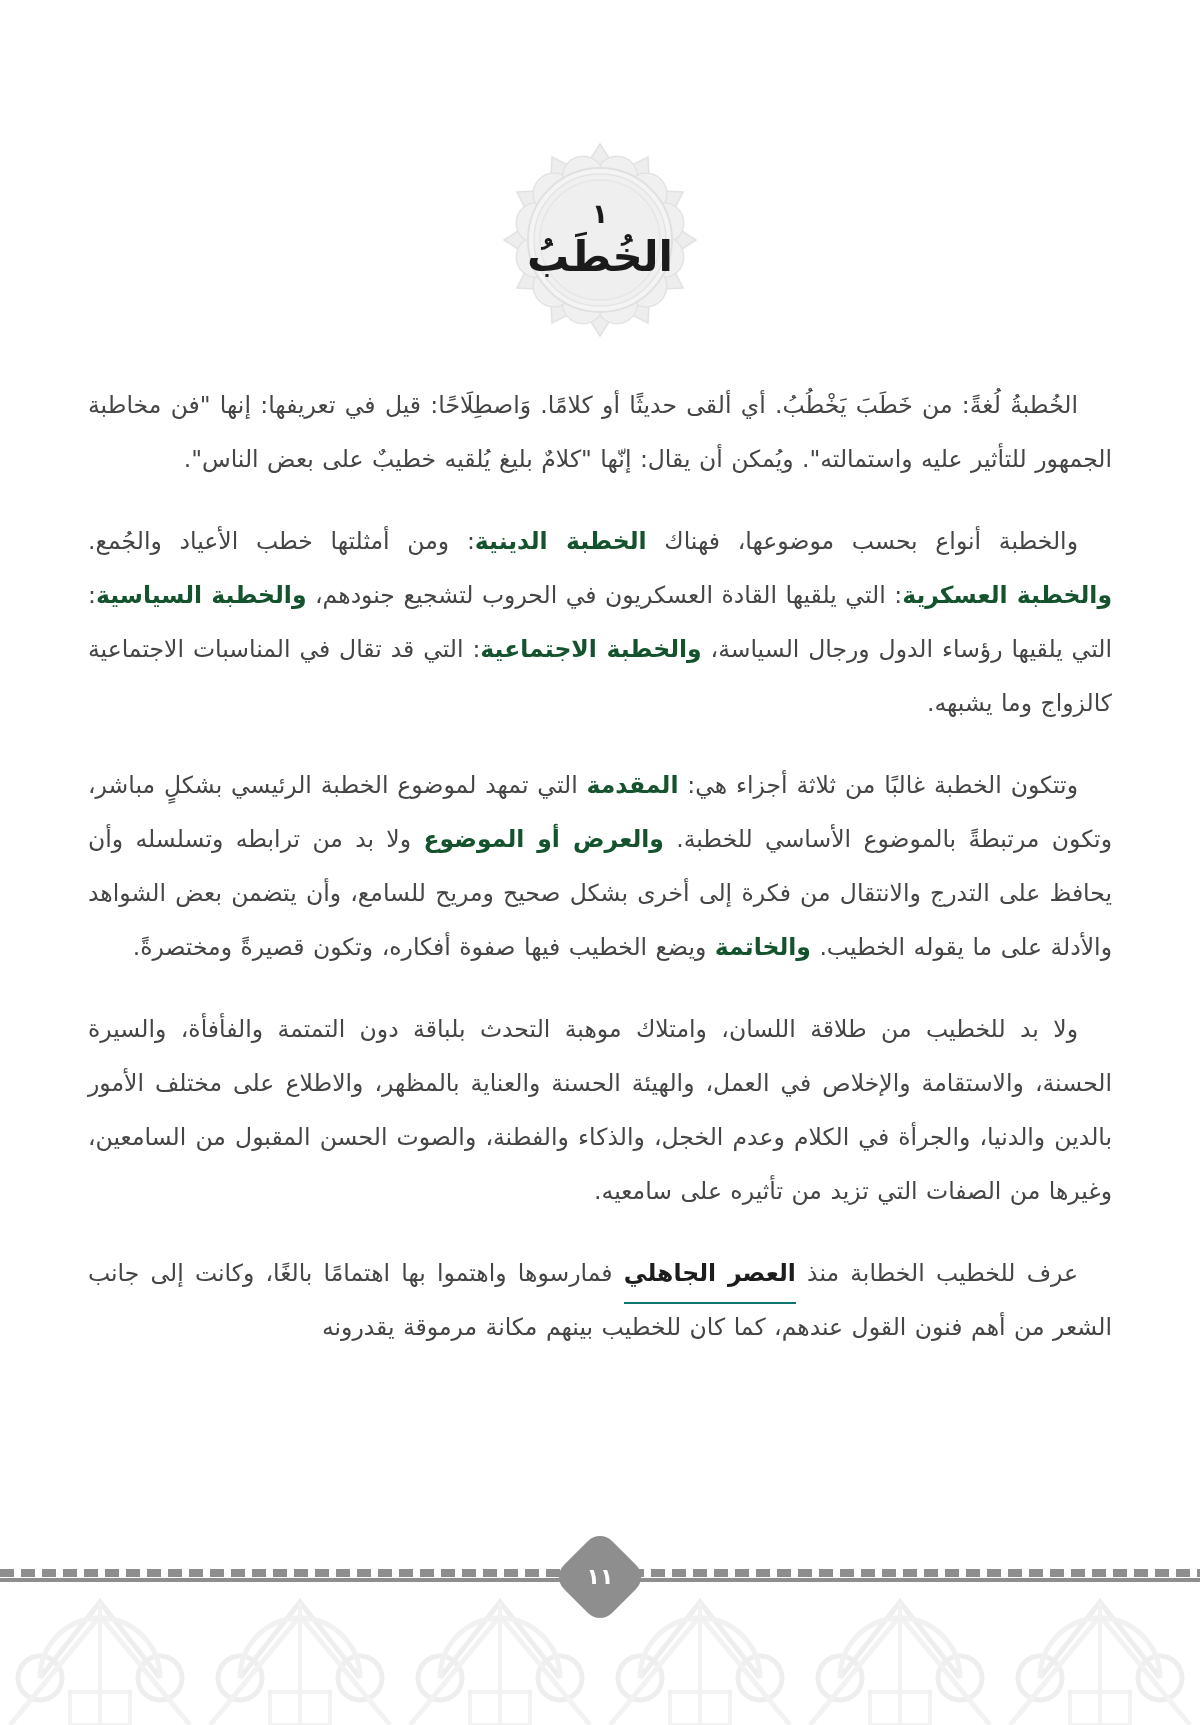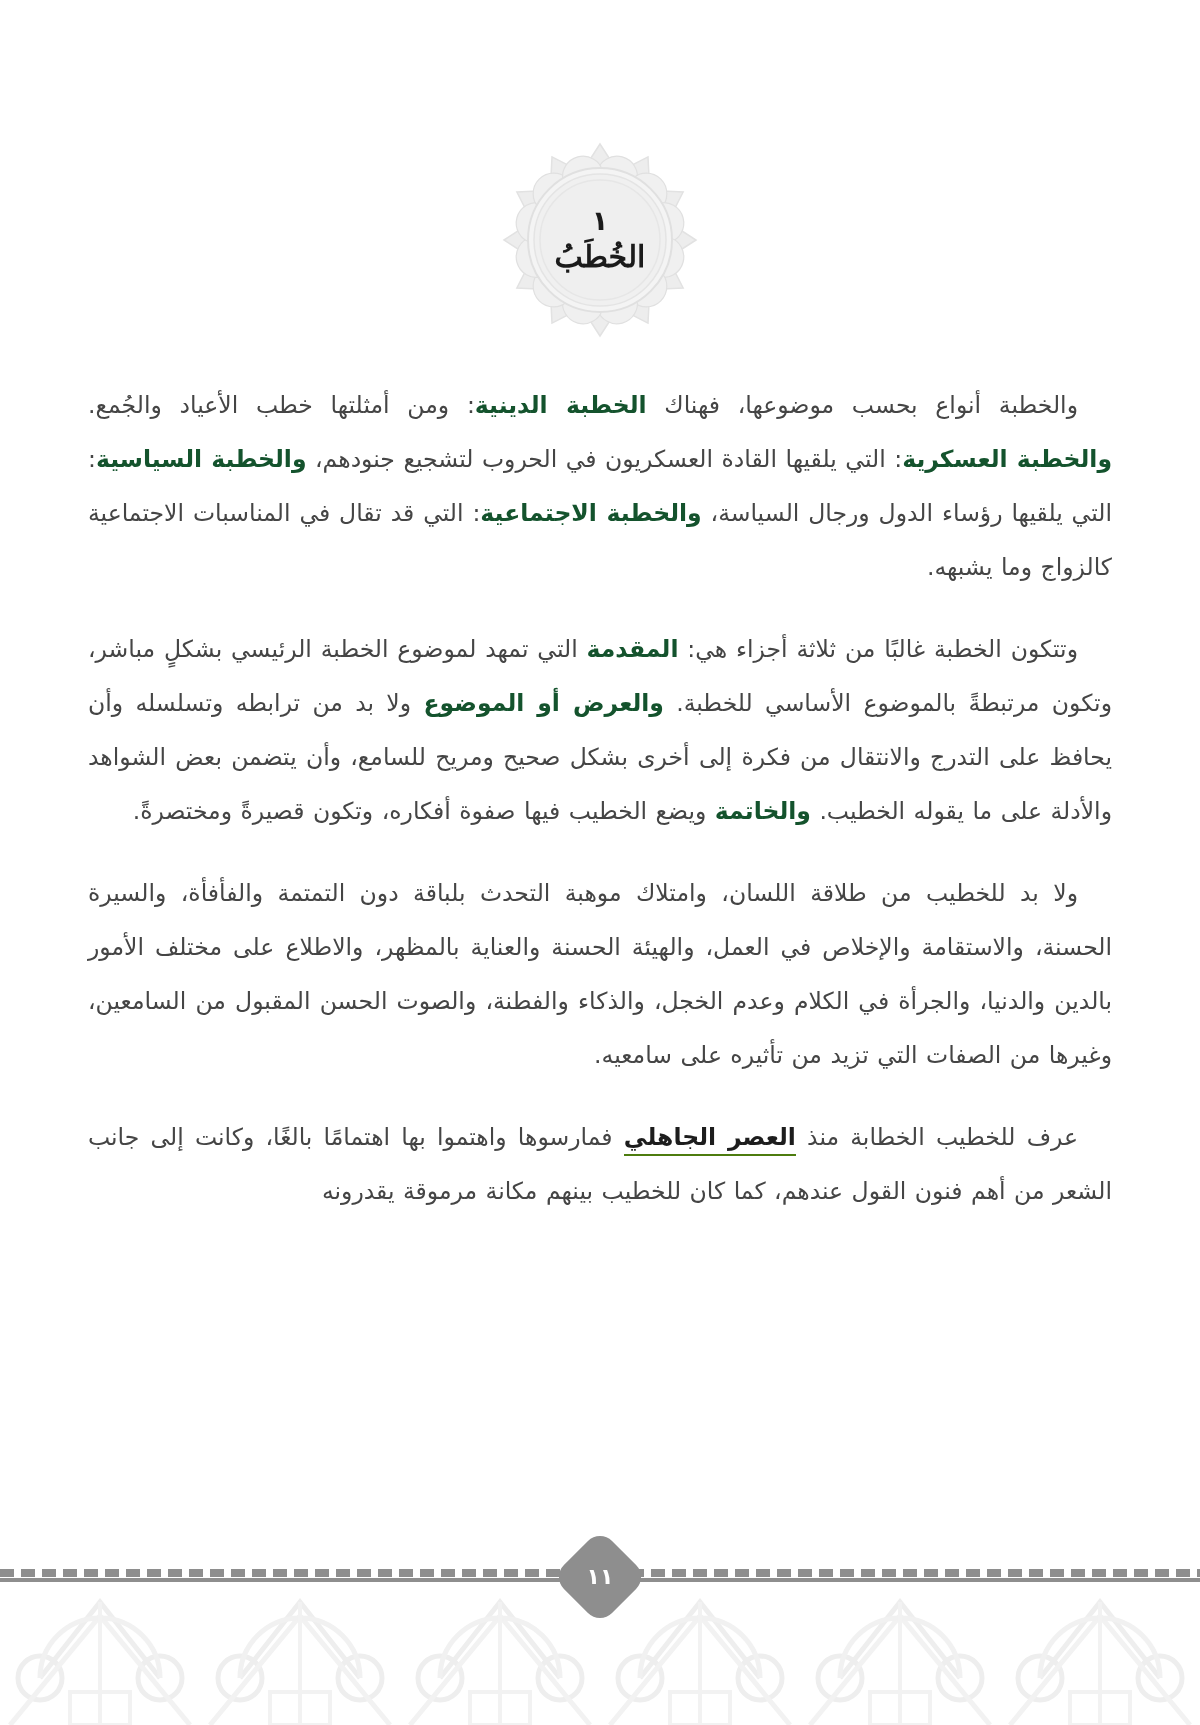--- a/index.html
+++ b/index.html
@@ -54,25 +54,24 @@
     color: #1b1b1b;
   }
   .chapter-num {
     font-size: 27px;
     font-weight: 700;
     letter-spacing: 0;
     display: block;
     margin-bottom: 4px;
   }
   .chapter-title {
-    font-size: 30px;
+    font-size: 42px;
     font-weight: 700;
     display: block;
     white-space: nowrap;
-    font-family: Liberation Serif, serif;
   }
 
   
   .body-text {
     position: absolute;
     top: 378px;
     right: 88px;
     left: 88px;
     direction: rtl;
     text-align: justify;
@@ -90,22 +89,22 @@
     word-spacing: 1px;
   }
   .para:last-child { margin-bottom: 0; }
   .para b {
     font-weight: 700;
     color: #14532d;
   }
   .para .u {
     font-weight: 700;
     color: #1d1d1d;
-    border-bottom: 2px solid #4d7c0f;
-    padding-bottom: 3px;
+    border-bottom: 2px solid #0f766e;
+    padding-bottom: 15px;
   }
 
   
   .footer {
     position: absolute;
     left: 0;
     right: 0;
     bottom: 0;
     height: 220px;
     text-align: right;
@@ -222,20 +221,21 @@
         <circle cx="100" cy="100" r="60" fill="#efefef" stroke="#e6e6e6" stroke-width="1.5"></circle>
       </svg>
       <div class="medallion-text">
         <span class="chapter-num">١</span>
         <span class="chapter-title">الخُطَبُ</span>
       </div>
     </div>
   </div>
 
   <div class="body-text">
+    <p class="para"><span>الخُطبةُ لُغةً: من خَطَبَ يَخْطُبُ. أي ألقى حديثًا أو كلامًا. وَاصطِلَاحًا: قيل في تعريفها: إنها "فن مخاطبة الجمهور للتأثير عليه واستمالته". ويُمكن أن يقال: إنّها "كلامٌ بليغ يُلقيه خطيبٌ على بعض الناس".</span></p>
     <p class="para"><span>والخطبة أنواع بحسب موضوعها، فهناك </span><b>الخطبة الدينية</b><span>: ومن أمثلتها خطب الأعياد والجُمع. </span><b>والخطبة العسكرية</b><span>: التي يلقيها القادة العسكريون في الحروب لتشجيع جنودهم، </span><b>والخطبة السياسية</b><span>: التي يلقيها رؤساء الدول ورجال السياسة، </span><b>والخطبة الاجتماعية</b><span>: التي قد تقال في المناسبات الاجتماعية كالزواج وما يشبهه.</span></p>
     <p class="para"><span>وتتكون الخطبة غالبًا من ثلاثة أجزاء هي: </span><b>المقدمة</b><span> التي تمهد لموضوع الخطبة الرئيسي بشكلٍ مباشر، وتكون مرتبطةً بالموضوع الأساسي للخطبة. </span><b>والعرض أو الموضوع</b><span> ولا بد من ترابطه وتسلسله وأن يحافظ على التدرج والانتقال من فكرة إلى أخرى بشكل صحيح ومريح للسامع، وأن يتضمن بعض الشواهد والأدلة على ما يقوله الخطيب. </span><b>والخاتمة</b><span> ويضع الخطيب فيها صفوة أفكاره، وتكون قصيرةً ومختصرةً.</span></p>
     <p class="para"><span>ولا بد للخطيب من طلاقة اللسان، وامتلاك موهبة التحدث بلباقة دون التمتمة والفأفأة، والسيرة الحسنة، والاستقامة والإخلاص في العمل، والهيئة الحسنة والعناية بالمظهر، والاطلاع على مختلف الأمور بالدين والدنيا، والجرأة في الكلام وعدم الخجل، والذكاء والفطنة، والصوت الحسن المقبول من السامعين، وغيرها من الصفات التي تزيد من تأثيره على سامعيه.</span></p>
     <p class="para"><span>عرف للخطيب الخطابة منذ </span><span class="u">العصر الجاهلي</span><span> فمارسوها واهتموا بها اهتمامًا بالغًا، وكانت إلى جانب الشعر من أهم فنون القول عندهم، كما كان للخطيب بينهم مكانة مرموقة يقدرونه</span></p>
   </div>
 
   <div class="footer">
     <div class="footer-rule">
       <div class="dashes"></div>
       <div class="solid"></div>

